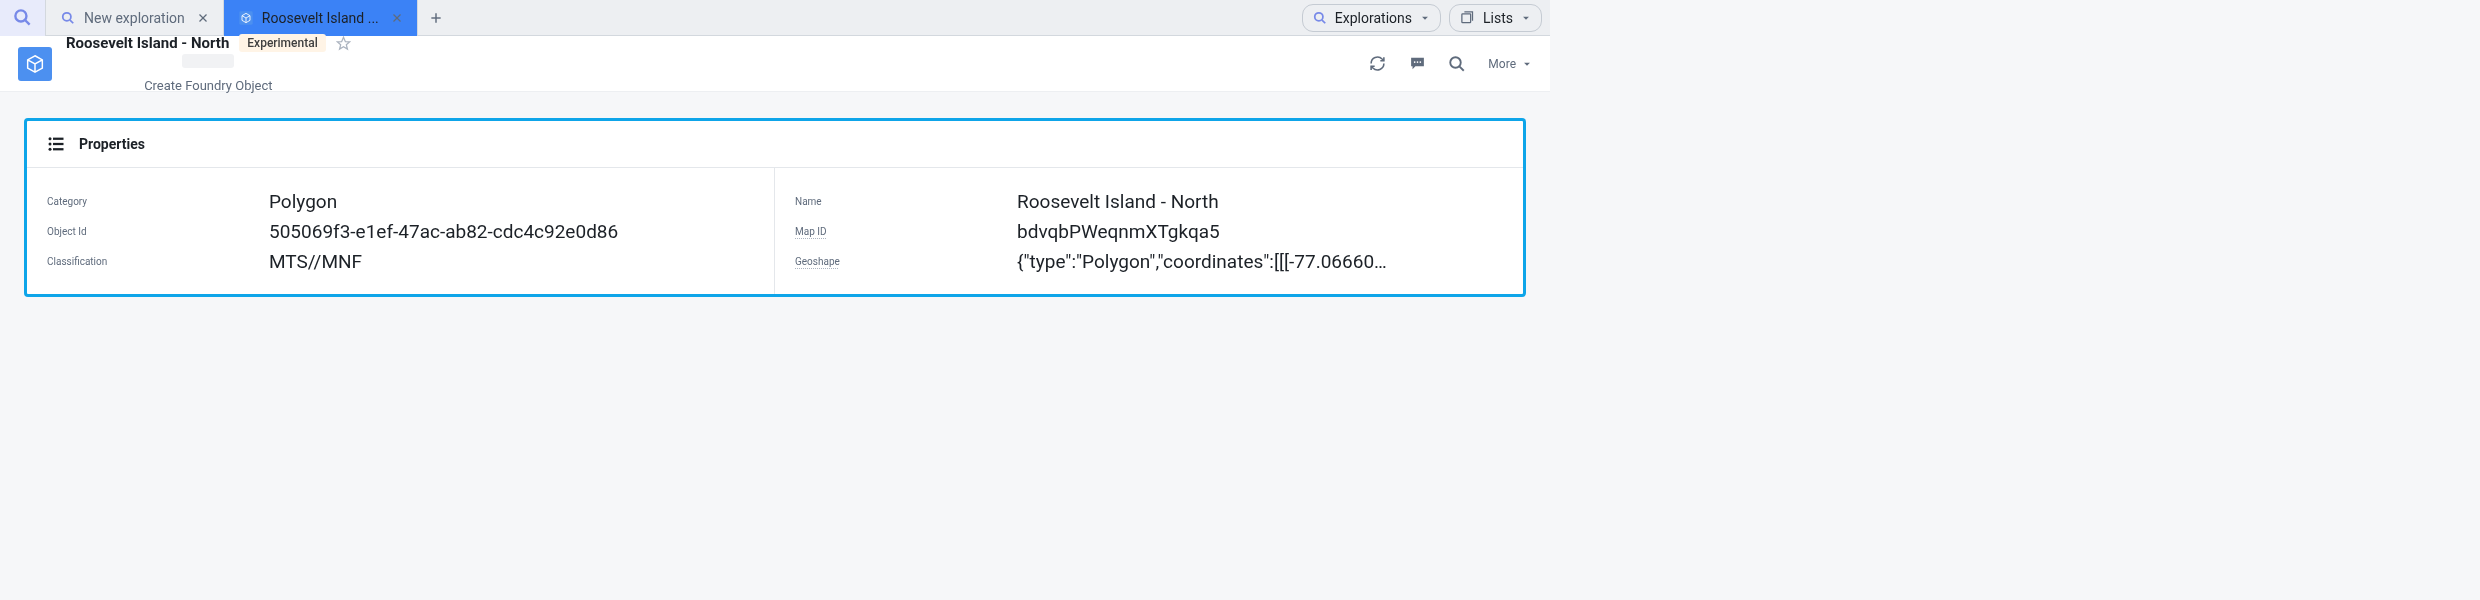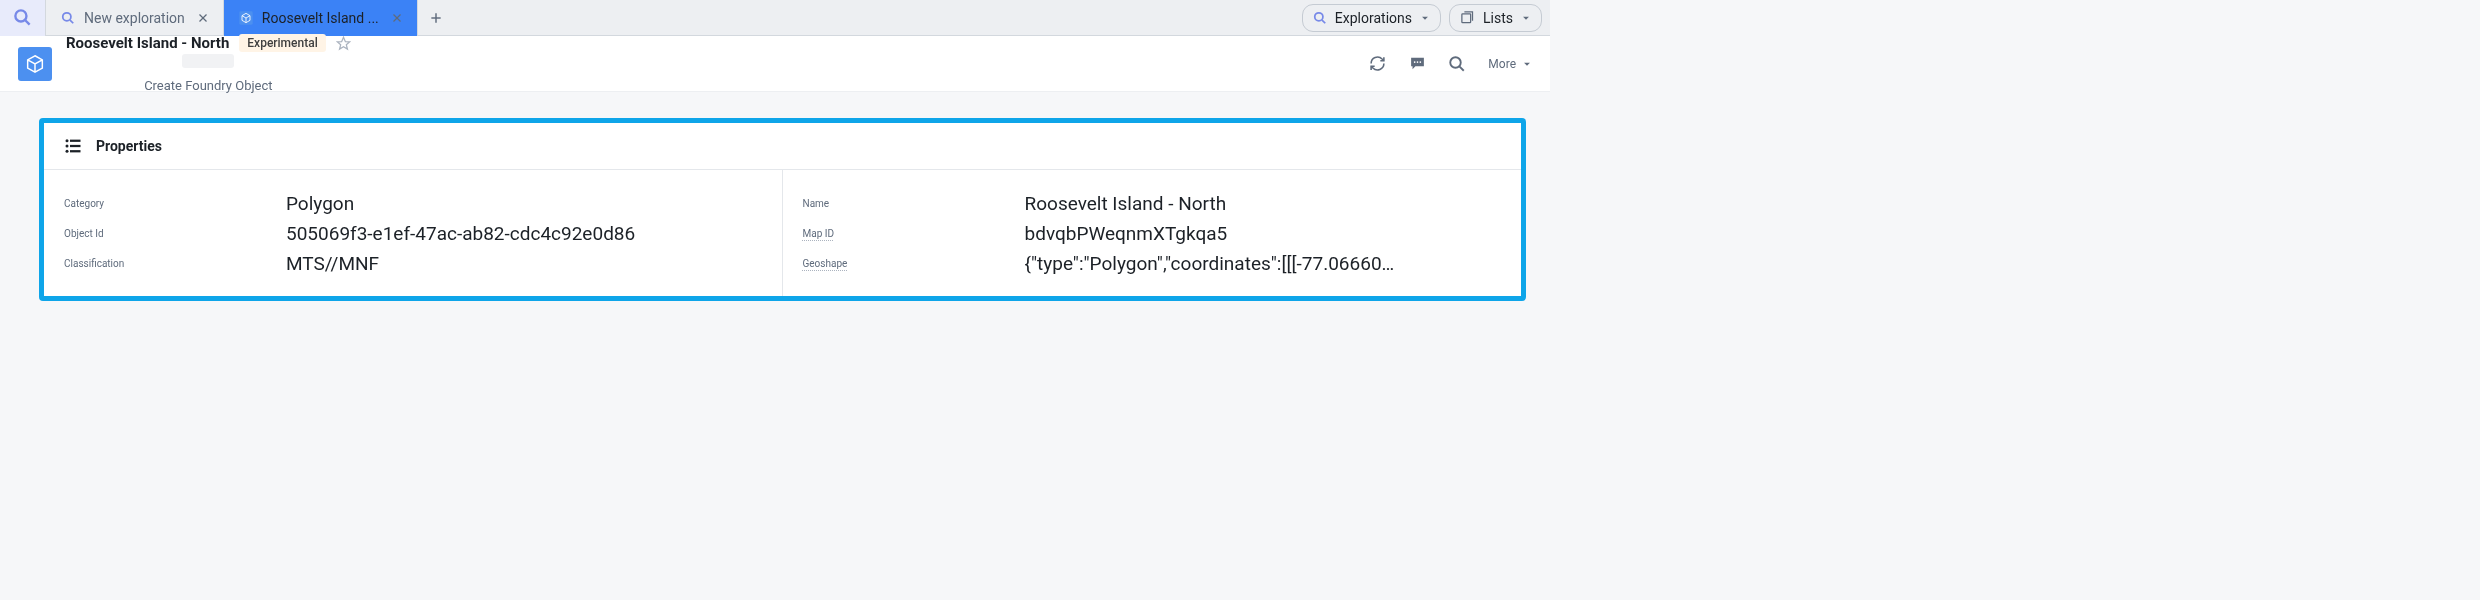--- a/index.html
+++ b/index.html
@@ -81,23 +81,22 @@
   .sub-pill {
     width: 52px; height: 14px; background: #f1f2f4; border-radius: 3px;
   }
   .header-spacer { flex: 1; }
   .header-actions { display: flex; align-items: center; gap: 22px; color: #5f6b7c; }
   .icon-btn { width: 18px; height: 18px; display: flex; align-items: center; justify-content: center; cursor: pointer; }
   .more-btn { display: flex; align-items: center; gap: 6px; cursor: pointer; font-size: 12px; text-align: right; }
   .content { padding: 26px 24px; }
   .panel {
     background: #fff;
-    border: 5px solid #0ea5e9;
+    border: 3px solid #0ea5e9;
     border-radius: 4px;
-    margin-left: 15px;
   }
   .panel-header {
     display: flex; align-items: center; gap: 14px;
     padding: 14px 20px;
     border-bottom: 1px solid #e4e7eb;
   }
   .panel-title { font-size: 14px; font-weight: 700; }
   .panel-body {
     display: grid;
     grid-template-columns: 1fr 1fr;

